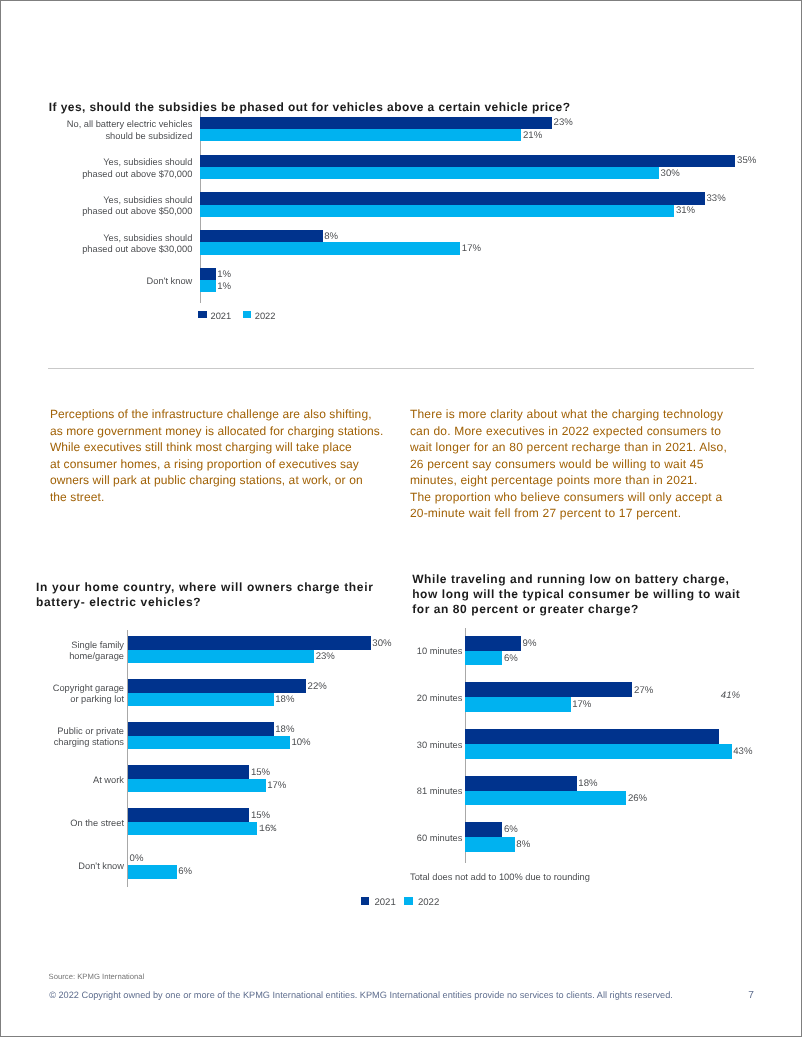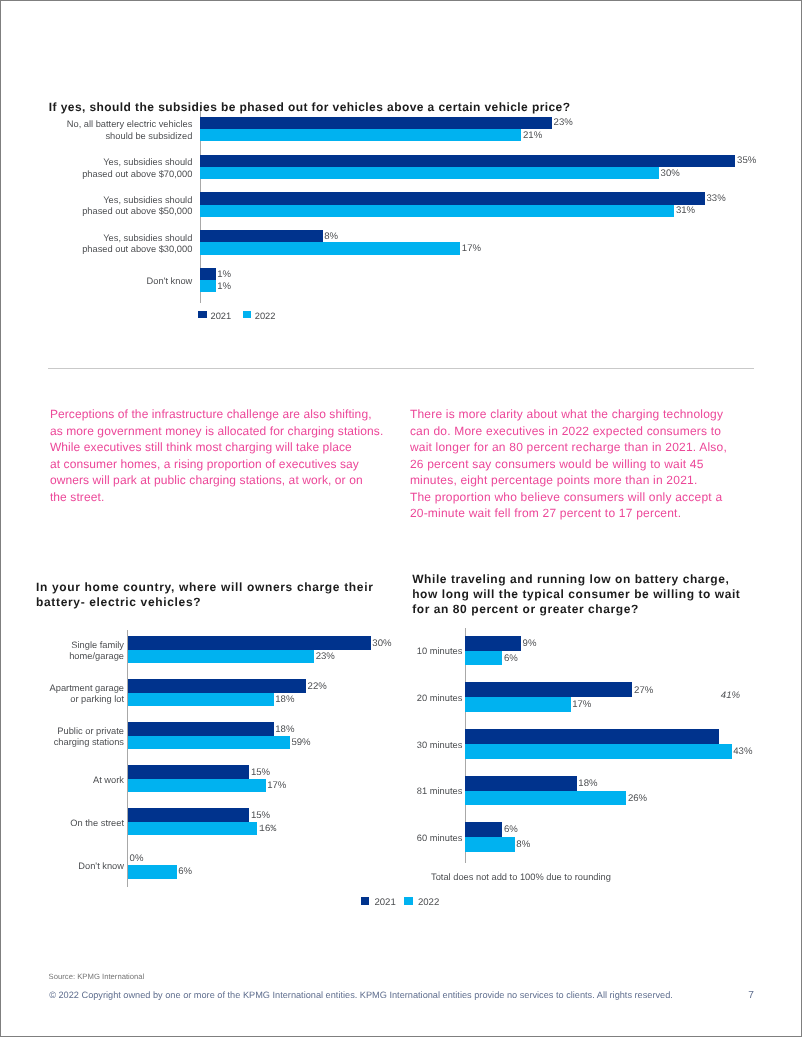--- a/index.html
+++ b/index.html
@@ -8,21 +8,21 @@
   .page{position:relative;width:802px;height:1037px;
         background:#fff;overflow:hidden;box-sizing:border-box;}
   .page-border{position:absolute;left:0;top:0;width:802px;height:1037px;
         border:1px solid #7f7f7f;box-sizing:border-box;pointer-events:none;}
   .abs{position:absolute;}
 
   
   .chart-title{font-size:12px;font-weight:bold;color:#1c1c1c;letter-spacing:0.42px;line-height:15.2px;white-space:pre-line;}
 
   
-  .para{font-size:12px;color:#ec4899;line-height:16.55px;letter-spacing:0.1px;white-space:pre-line;}
+  .para{font-size:12px;color:#a16207;line-height:16.55px;letter-spacing:0.1px;white-space:pre-line;}
   .axis{position:absolute;background:#a8a8a8;width:1px;}
   .cat-label{position:absolute;text-align:right;font-size:9.3px;color:#4d4f52;
              line-height:11.6px;letter-spacing:0px;}
   .bar{position:absolute;}
   .bar.y1{background:#00338d;}
   .bar.y2{background:#00b2f0;}
   .val{position:absolute;font-size:9.6px;color:#4d4f52;line-height:10px;letter-spacing:0px;white-space:nowrap;}
 
   
   .legend{position:absolute;display:flex;align-items:flex-start;}
@@ -70,30 +70,30 @@
   <div class="val" style="left:217.19px;top:269.97px;">1%</div>
   <div class="bar y2" style="left:200.30px;top:280.35px;width:15.29px;height:12.15px;"></div>
   <div class="val" style="left:217.19px;top:282.12px;">1%</div>
 
   <div class="axis" style="left:127.30px;top:630.00px;height:256.60px;"></div>
   <div class="cat-label" style="left:-116.00px;top:639.55px;width:240px;"><span>Single family</span><br><span>home/garage</span></div>
   <div class="bar y1" style="left:128.00px;top:636.00px;width:242.70px;height:13.65px;"></div>
   <div class="val" style="left:372.30px;top:638.53px;">30%</div>
   <div class="bar y2" style="left:128.00px;top:649.65px;width:186.07px;height:13.65px;"></div>
   <div class="val" style="left:315.67px;top:652.18px;">23%</div>
-  <div class="cat-label" style="left:-116.00px;top:682.60px;width:240px;"><span>Apartment garage</span><br><span>or parking lot</span></div>
+  <div class="cat-label" style="left:-116.00px;top:682.60px;width:240px;"><span>Copyright garage</span><br><span>or parking lot</span></div>
   <div class="bar y1" style="left:128.00px;top:679.05px;width:177.98px;height:13.65px;"></div>
   <div class="val" style="left:307.58px;top:681.58px;">22%</div>
   <div class="bar y2" style="left:128.00px;top:692.70px;width:145.62px;height:13.65px;"></div>
   <div class="val" style="left:275.22px;top:695.23px;">18%</div>
   <div class="cat-label" style="left:-116.00px;top:725.65px;width:240px;"><span>Public or private</span><br><span>charging stations</span></div>
   <div class="bar y1" style="left:128.00px;top:722.10px;width:145.62px;height:13.65px;"></div>
   <div class="val" style="left:275.22px;top:724.63px;">18%</div>
   <div class="bar y2" style="left:128.00px;top:735.75px;width:161.80px;height:13.65px;"></div>
-  <div class="val" style="left:291.40px;top:738.28px;">59%</div>
+  <div class="val" style="left:291.40px;top:738.28px;">10%</div>
   <div class="cat-label" style="left:-116.00px;top:774.50px;width:240px;"><span>At work</span></div>
   <div class="bar y1" style="left:128.00px;top:765.15px;width:121.35px;height:13.65px;"></div>
   <div class="val" style="left:250.95px;top:767.68px;">15%</div>
   <div class="bar y2" style="left:128.00px;top:778.80px;width:137.53px;height:13.65px;"></div>
   <div class="val" style="left:267.13px;top:781.33px;">17%</div>
   <div class="cat-label" style="left:-116.00px;top:817.55px;width:240px;"><span>On the street</span></div>
   <div class="bar y1" style="left:128.00px;top:808.20px;width:121.35px;height:13.65px;"></div>
   <div class="val" style="left:250.95px;top:810.73px;">15%</div>
   <div class="bar y2" style="left:128.00px;top:821.85px;width:129.44px;height:13.65px;"></div>
   <div class="val" style="left:259.04px;top:824.38px;font-family:Liberation Mono, monospace;">16%</div>
@@ -131,21 +131,21 @@
 
   <div class="chart-title abs" style="left:48.8px;top:74.8px;width:640px;letter-spacing:0.42px;margin-top:25px;">If yes, should the subsidies be phased out for vehicles above a certain vehicle price?</div>
 
   <div class="legend" style="left:198.4px;top:310.6px;">
     <span class="sw y1"></span>
     <span class="lbl">2021</span>
     <span class="sw y2"></span>
     <span class="lbl">2022</span>
   </div>
 
-  <div class="note" style="left:431px;top:872.0px;">Total does not add to 100% due to rounding</div>
+  <div class="note" style="left:410px;top:872.0px;">Total does not add to 100% due to rounding</div>
 
   <div class="legend big" style="left:360.5px;top:897.3px;">
     <span class="sw y1"></span>
     <span class="lbl">2021</span>
     <span class="sw y2"></span>
     <span class="lbl">2022</span>
   </div>
 
   <div class="divider" style="left:48px;top:368px;width:706px;"></div>
 

